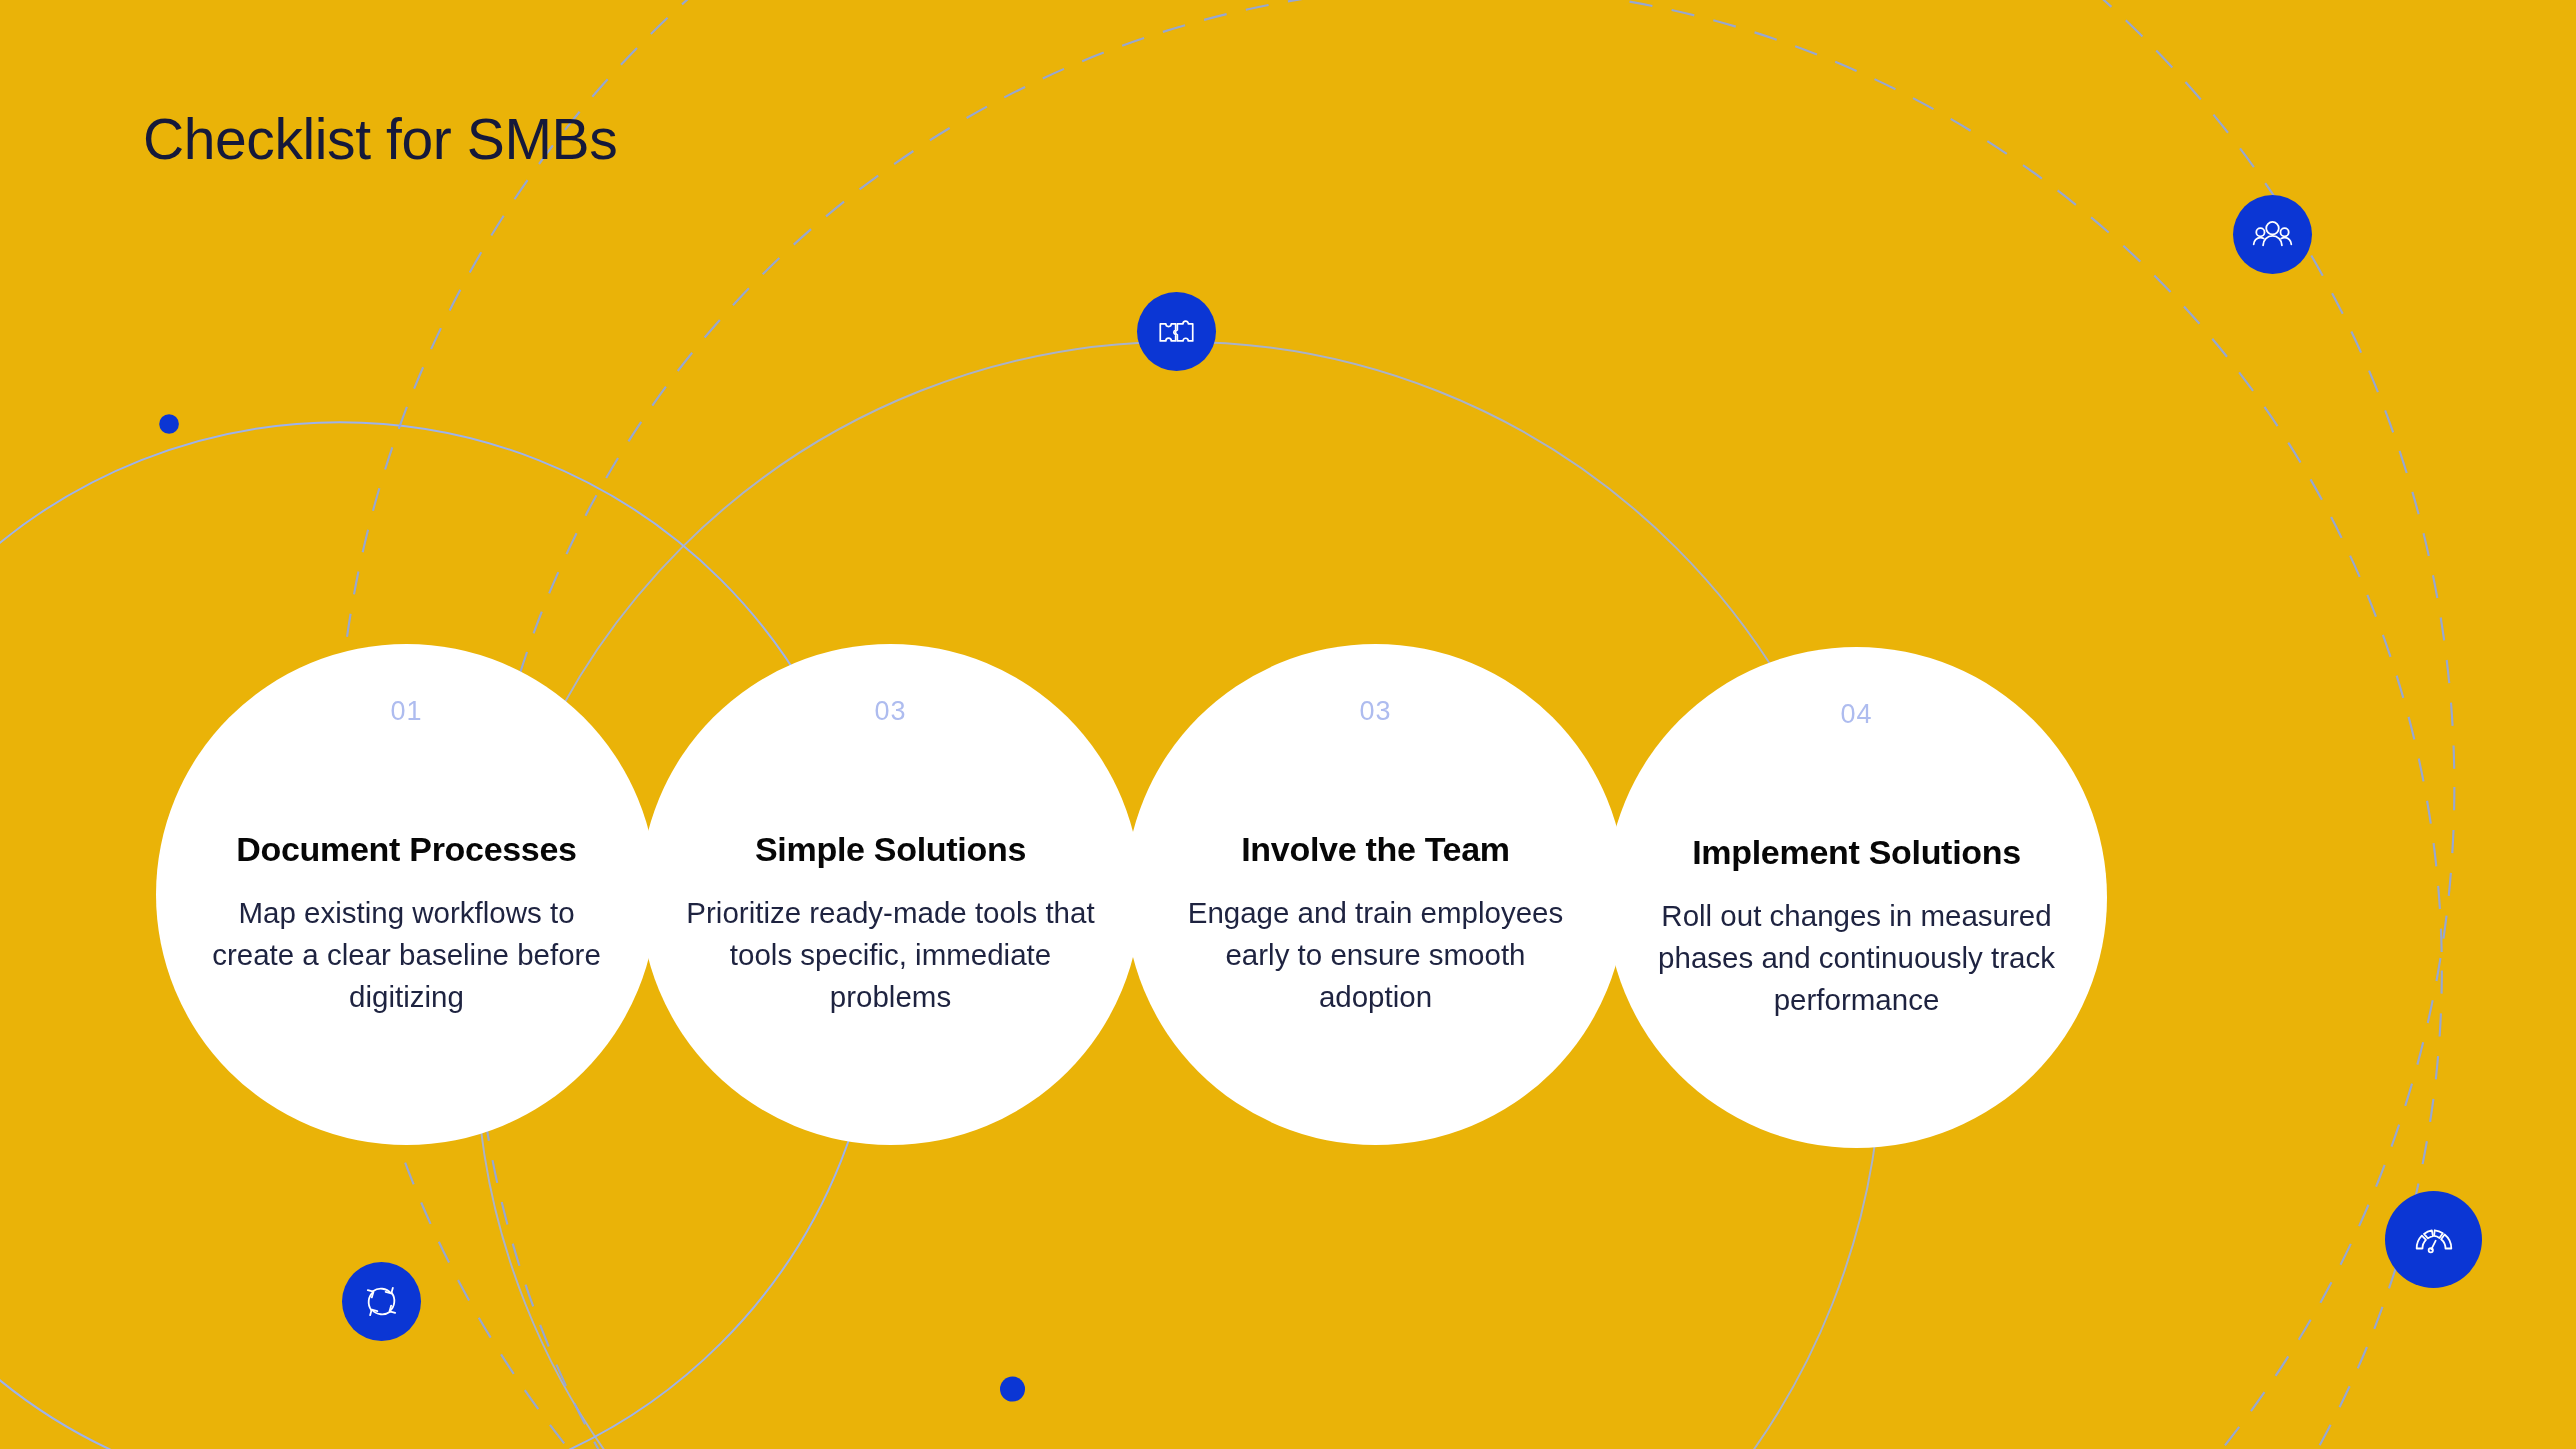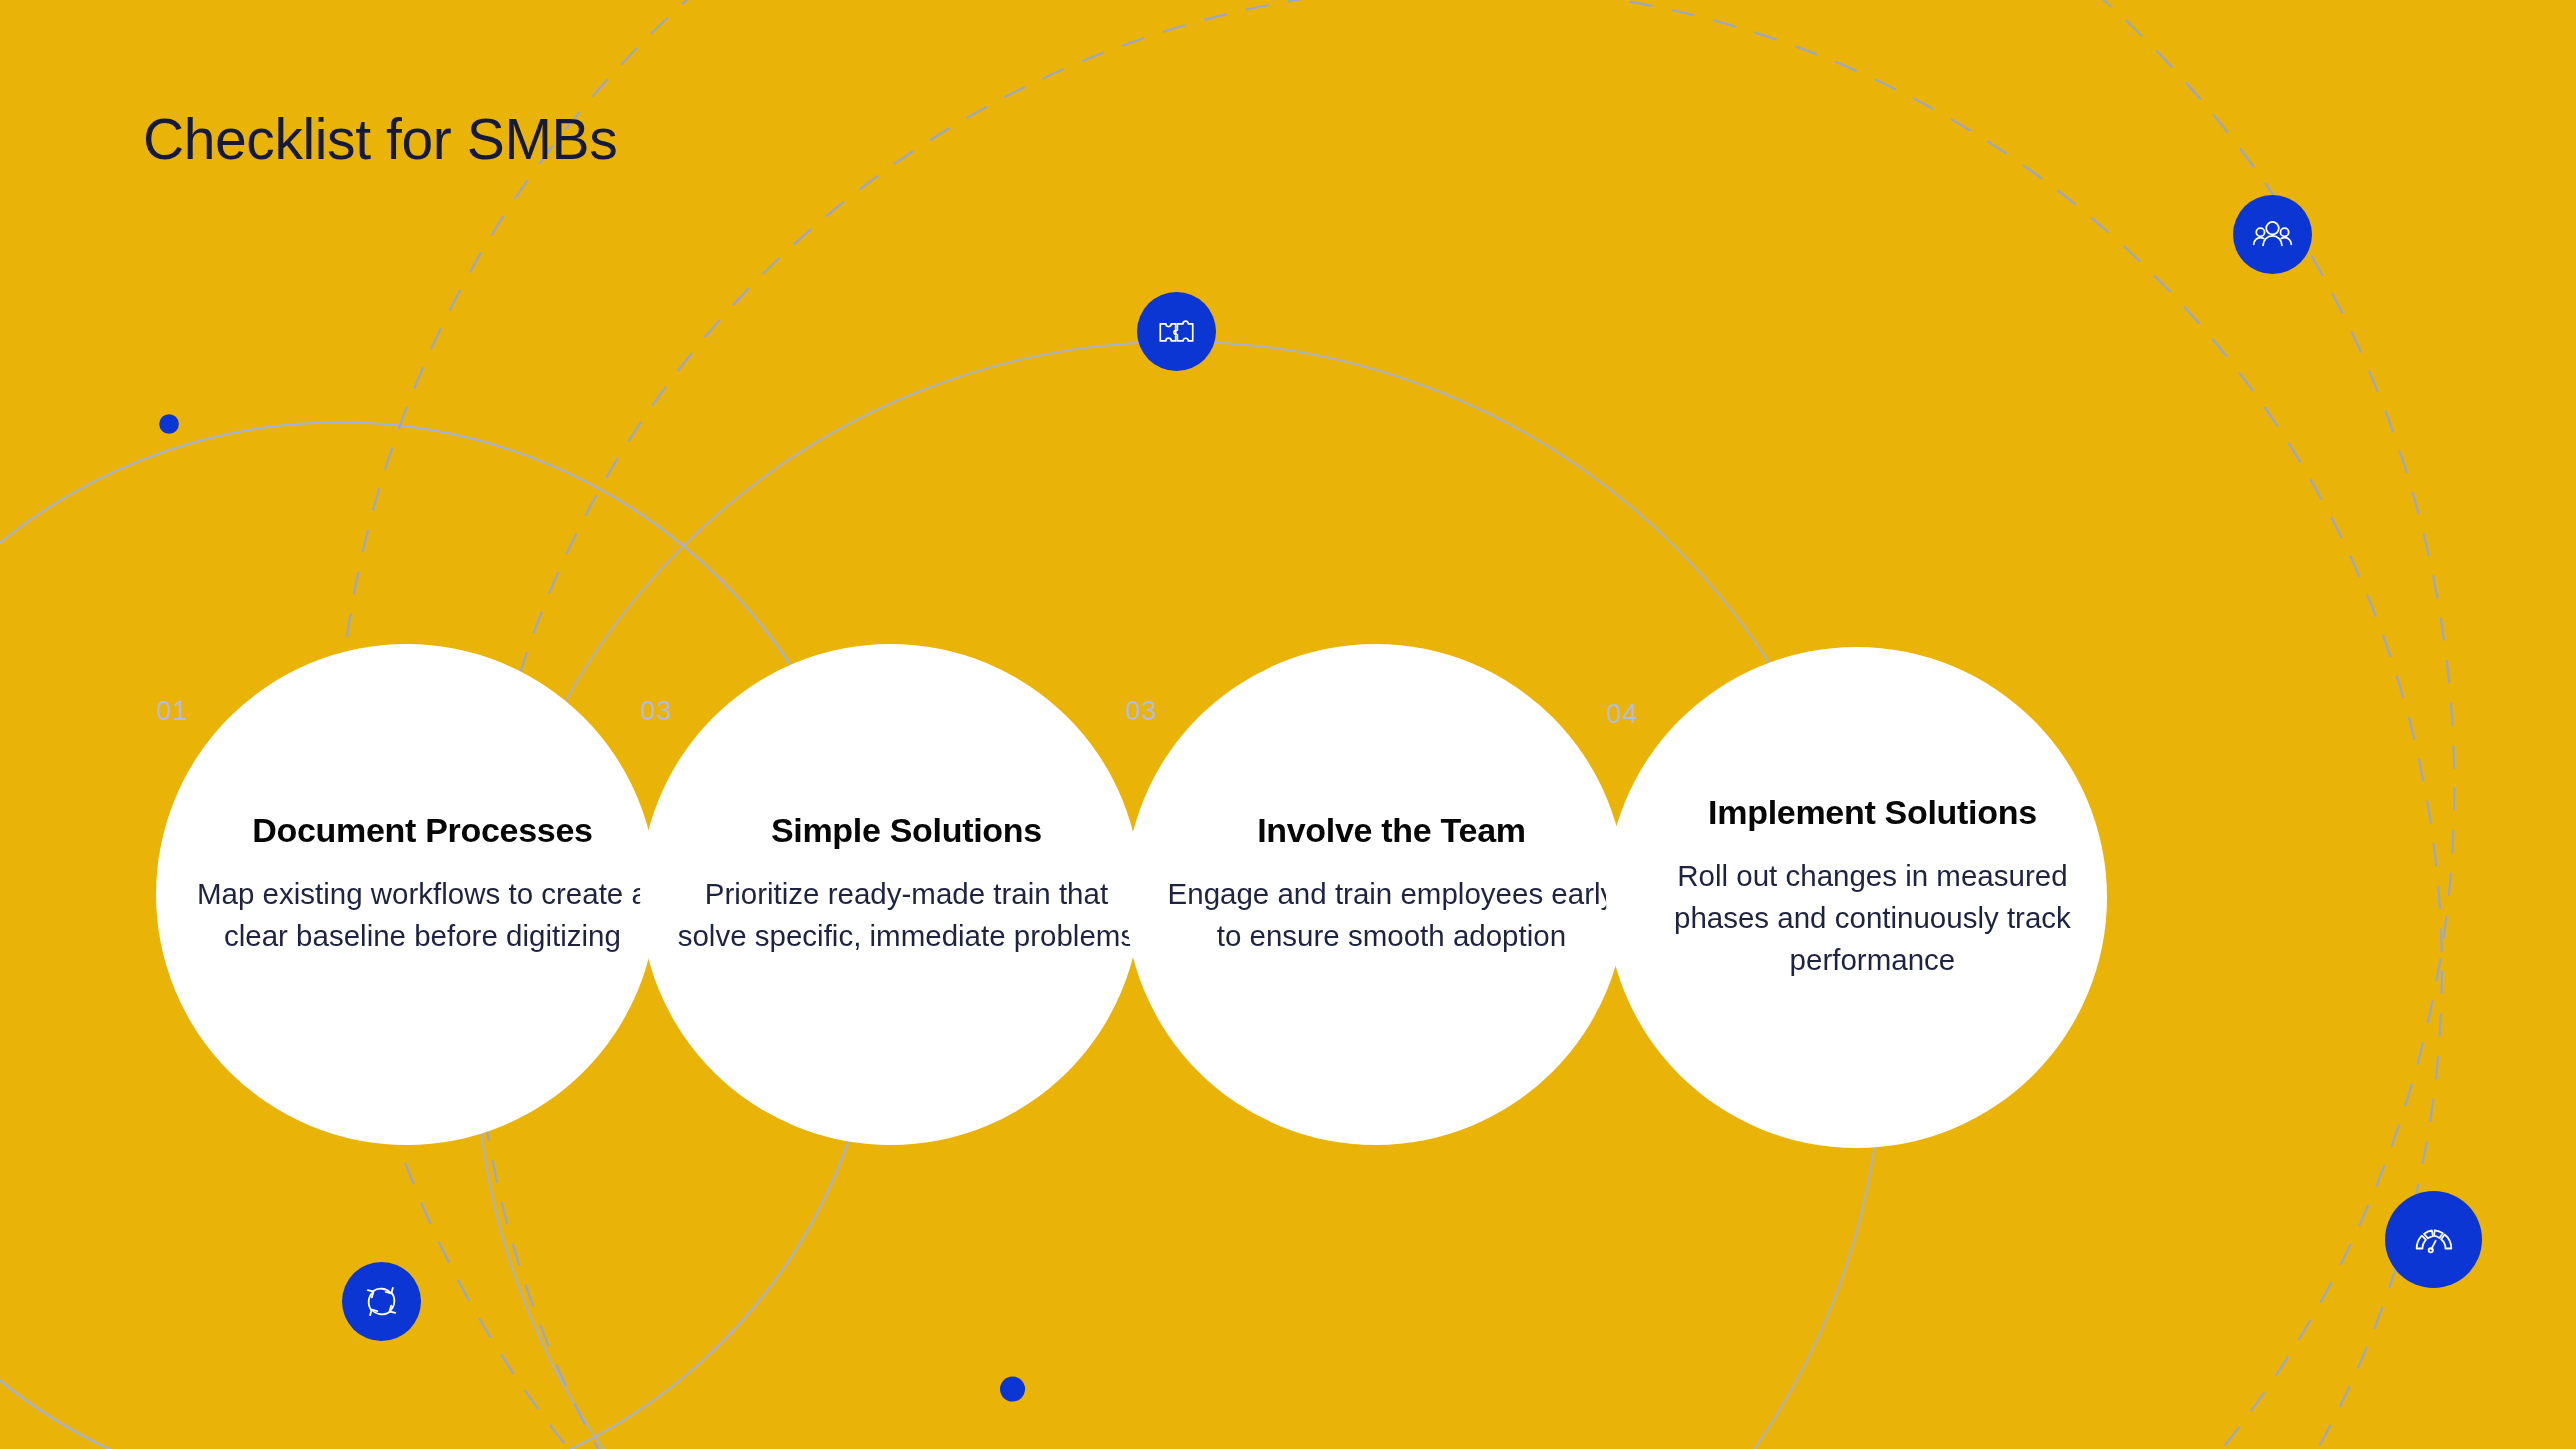--- a/index.html
+++ b/index.html
@@ -39,21 +39,22 @@
 
   
   .circle-card {
     position: absolute;
     width: 501px;
     height: 501px;
     border-radius: 50%;
     background: #FFFFFF;
     box-sizing: border-box;
     display: flex;
-    flex-direction: row;
+    flex-direction: column;
+    align-items: center;
     text-align: center;
   }
   .card-num {
     font-size: 27px;
     font-weight: 400;
     color: #AEBCEF;
     letter-spacing: 0.9px;
     margin-top: 54px;
     line-height: 1;
   }
@@ -173,21 +174,21 @@
     <div class="card-body">
       <div class="card-title">Document Processes</div>
       <div class="card-desc">Map existing workflows to create a clear baseline before digitizing</div>
     </div>
   </div>
 
   <div class="circle-card" style="left:640px; top:644px;">
     <div class="card-num">03</div>
     <div class="card-body">
       <div class="card-title">Simple Solutions</div>
-      <div class="card-desc">Prioritize ready-made train that solve specific, immediate problems</div>
+      <div class="card-desc">Prioritize ready-made tools that tools specific, immediate problems</div>
     </div>
   </div>
 
   <div class="circle-card" style="left:1125px; top:644px;">
     <div class="card-num">03</div>
     <div class="card-body">
       <div class="card-title">Involve the Team</div>
       <div class="card-desc">Engage and train employees early to ensure smooth adoption</div>
     </div>
   </div>

